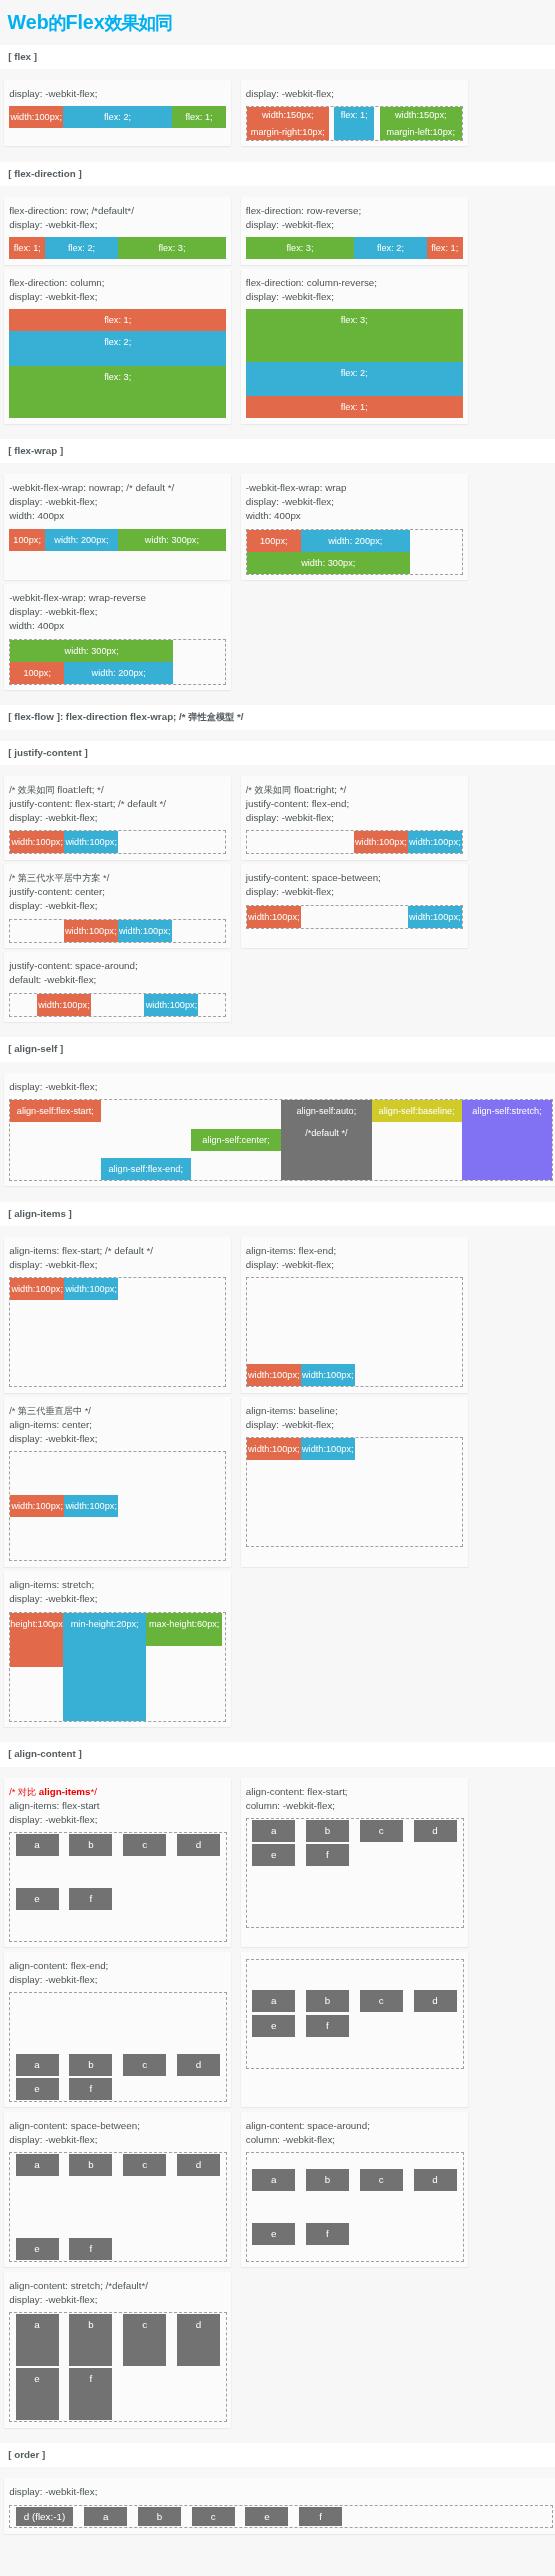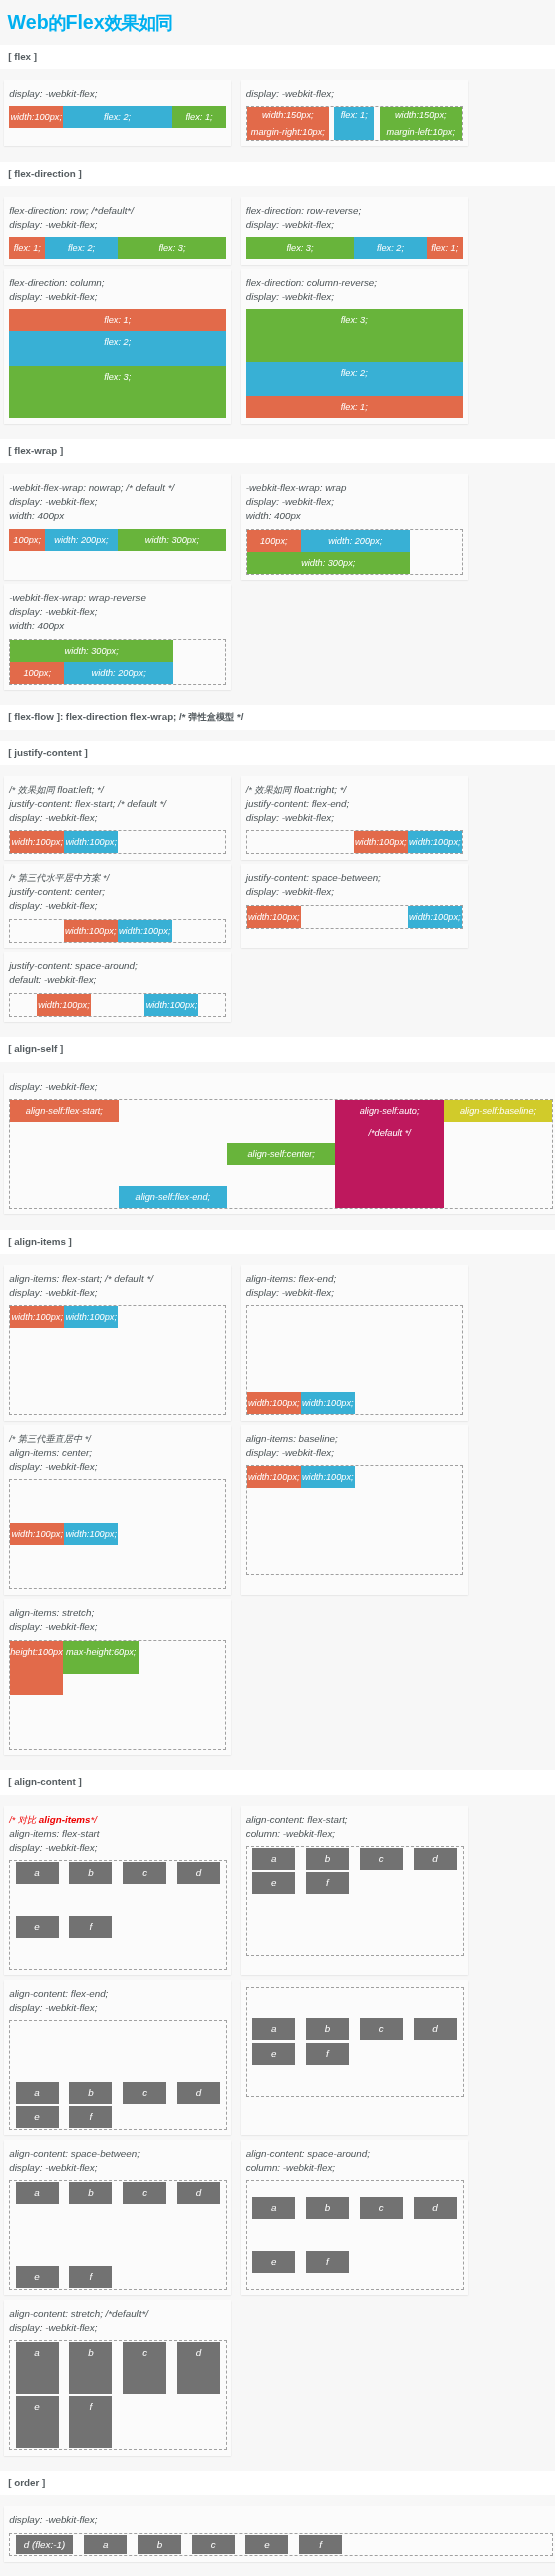--- a/index.html
+++ b/index.html
@@ -2,34 +2,34 @@
 <html style="font-size:8.7px"><head>
 <meta charset="utf-8">
 <style>
   html,body{margin:0;padding:0;}
   body{background:#f7f7f7;font-family:"Liberation Sans",sans-serif;width:555px;color:#4b5356;overflow-x:hidden;padding-bottom:11px;}
   .title{color:#00b0f0;font-size:19.6px;font-weight:bold;line-height:24px;padding:9.8px 0 9.8px 7.6px;margin:0;white-space:nowrap;}
   .title .c{font-size:18px;letter-spacing:-1.2px;}
   .sect{background:#ffffff;padding:7px 0 7px 8.2px;font-size:9.8px;font-weight:bold;color:#555c60;line-height:10.3px;margin:11px 0 0 0;white-space:nowrap;}
   .sect.first{margin-top:0;}
   .sect .c{font-size:9.2px;}
-  .row{display:flex;flex-wrap:wrap;align-items:stretch;padding:11px 0 0 4.3px;font-style:italic;}
+  .row{display:flex;flex-wrap:wrap;align-items:stretch;padding:11px 0 0 4.3px;}
   .panel{background:#fbfbfb;box-shadow:0 0.5px 1.6px rgba(0,0,0,0.12);width:217px;padding:7px 4.9px 5.4px 4.9px;margin:0 9.8px 4.3px 0;}
   .panel.wide{width:543px;}
   .note{font-size:9.8px;line-height:14px;color:#4b5356;margin:0 0 5.4px 0;white-space:pre-line;}
   .note .c{font-size:9.2px;}
   .red{color:#ee0000;}
   .bold{font-weight:bold;}
   .fx{display:flex;width:217px;box-sizing:border-box;}
   .it{color:#fff;font-size:9.2px;line-height:22px;text-align:center;white-space:pre-line;box-sizing:border-box;}
   .t2 .it{line-height:16.3px;}
   .o{background:#e26a4a;}
   .b{background:#38b0d5;}
   .g{background:#68b43b;}
-  .pk{background:#be185d;}
+  .pk{background:#737373;}
   .ol{background:#d1cb2a;}
   .pu{background:#8072f2;}
   .dash{border:0.5px dashed #a0a0a0;}
   .acbox{width:43px;margin:1.1px 5.4px;background:#727272;color:#fff;font-size:9.8px;line-height:22px;text-align:center;box-sizing:border-box;white-space:nowrap;}
   .accont{width:218px;height:110px;box-sizing:border-box;display:flex;flex-wrap:wrap;border:0.5px dashed #a0a0a0;}
   .ordcont{width:544px;box-sizing:border-box;display:flex;border:0.5px dashed #a0a0a0;}
   .ordcont .acbox{line-height:19.6px;padding:0 8.2px;width:auto;min-width:43px;}
 </style>
 </head>
 <body>
@@ -172,27 +172,28 @@
 <div class="fx dash" style="justify-content:space-around">
 <div class="it o" style="width:54px">width:100px;</div>
 <div class="it b" style="width:54px">width:100px;</div>
 </div>
     </div>
 </div>
 <div class="sect">[ align-self ]</div>
 <div class="row">
 <div class="panel wide">
 <div class="note">display: -webkit-flex;</div>
-<div class="fx dash" style="width:544px;height:110px">
+<div class="fx dash" style="width:544px;height:82px">
 <div class="it o" style="flex:1;align-self:flex-start">align-self:flex-start;</div>
 <div class="it b" style="flex:1;align-self:flex-end">align-self:flex-end;</div>
 <div class="it g" style="flex:1;align-self:center">align-self:center;</div>
 <div class="it pk" style="flex:1;align-self:auto">align-self:auto;
 /*default */</div>
 <div class="it ol" style="flex:1;align-self:baseline">align-self:baseline;</div>
+<div class="it pu" style="flex:1;align-self:stretch">align-self:stretch;</div>
 </div>
     </div>
 </div>
 <div class="sect">[ align-items ]</div>
 <div class="row">
 <div class="panel">
 <div class="note"><span class="c"></span><span>align-items: flex-start; /* default */
 display: -webkit-flex;</span></div>
 <div class="fx dash" style="align-items:flex-start;height:110px">
 <div class="it o" style="width:54px">width:100px;</div>
@@ -222,20 +223,21 @@
 <div class="fx dash" style="align-items:baseline;height:110px">
 <div class="it o" style="width:54px">width:100px;</div>
 <div class="it b" style="width:54px">width:100px;</div>
 </div>
     </div>
 <div class="panel">
 <div class="note"><span class="c"></span><span>align-items: stretch;
 display: -webkit-flex;</span></div>
 <div class="fx dash" style="align-items:stretch;height:110px">
 <div class="it o" style="width:53px;height:54px">height:100px;</div>
+<div class="it b" style="width:83px;min-height:11px">min-height:20px;</div>
 <div class="it g" style="width:76px;max-height:33px">max-height:60px;</div>
 </div>
     </div>
 </div>
 <div class="sect">[ align-content ]</div>
 <div class="row">
 <div class="panel">
 <div class="note"><span class="red c">/* 对比 </span><span class="red bold">align-items</span><span class="red">*/</span><span>
 align-items: flex-start
 display: -webkit-flex;</span></div>

